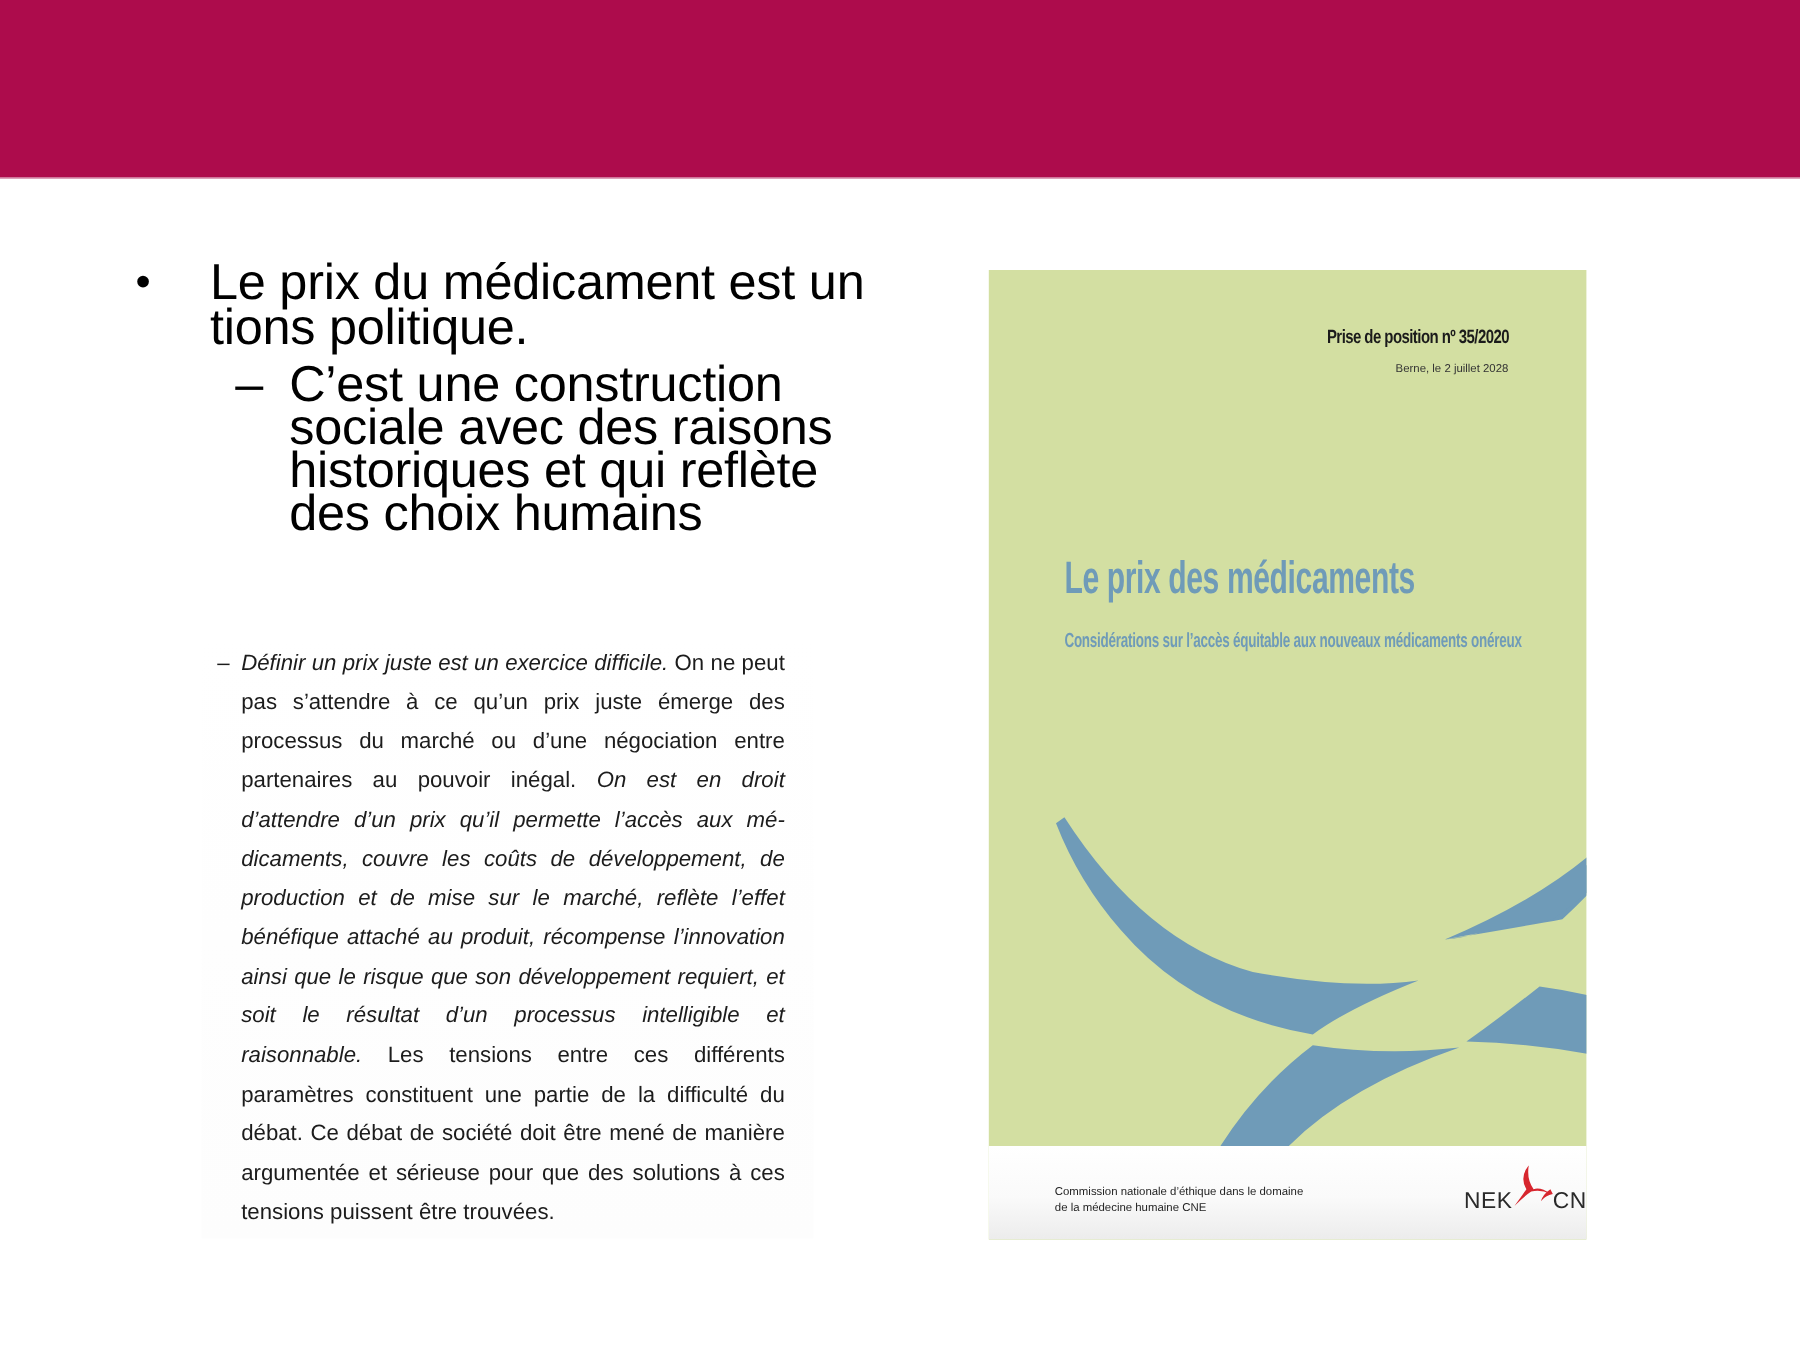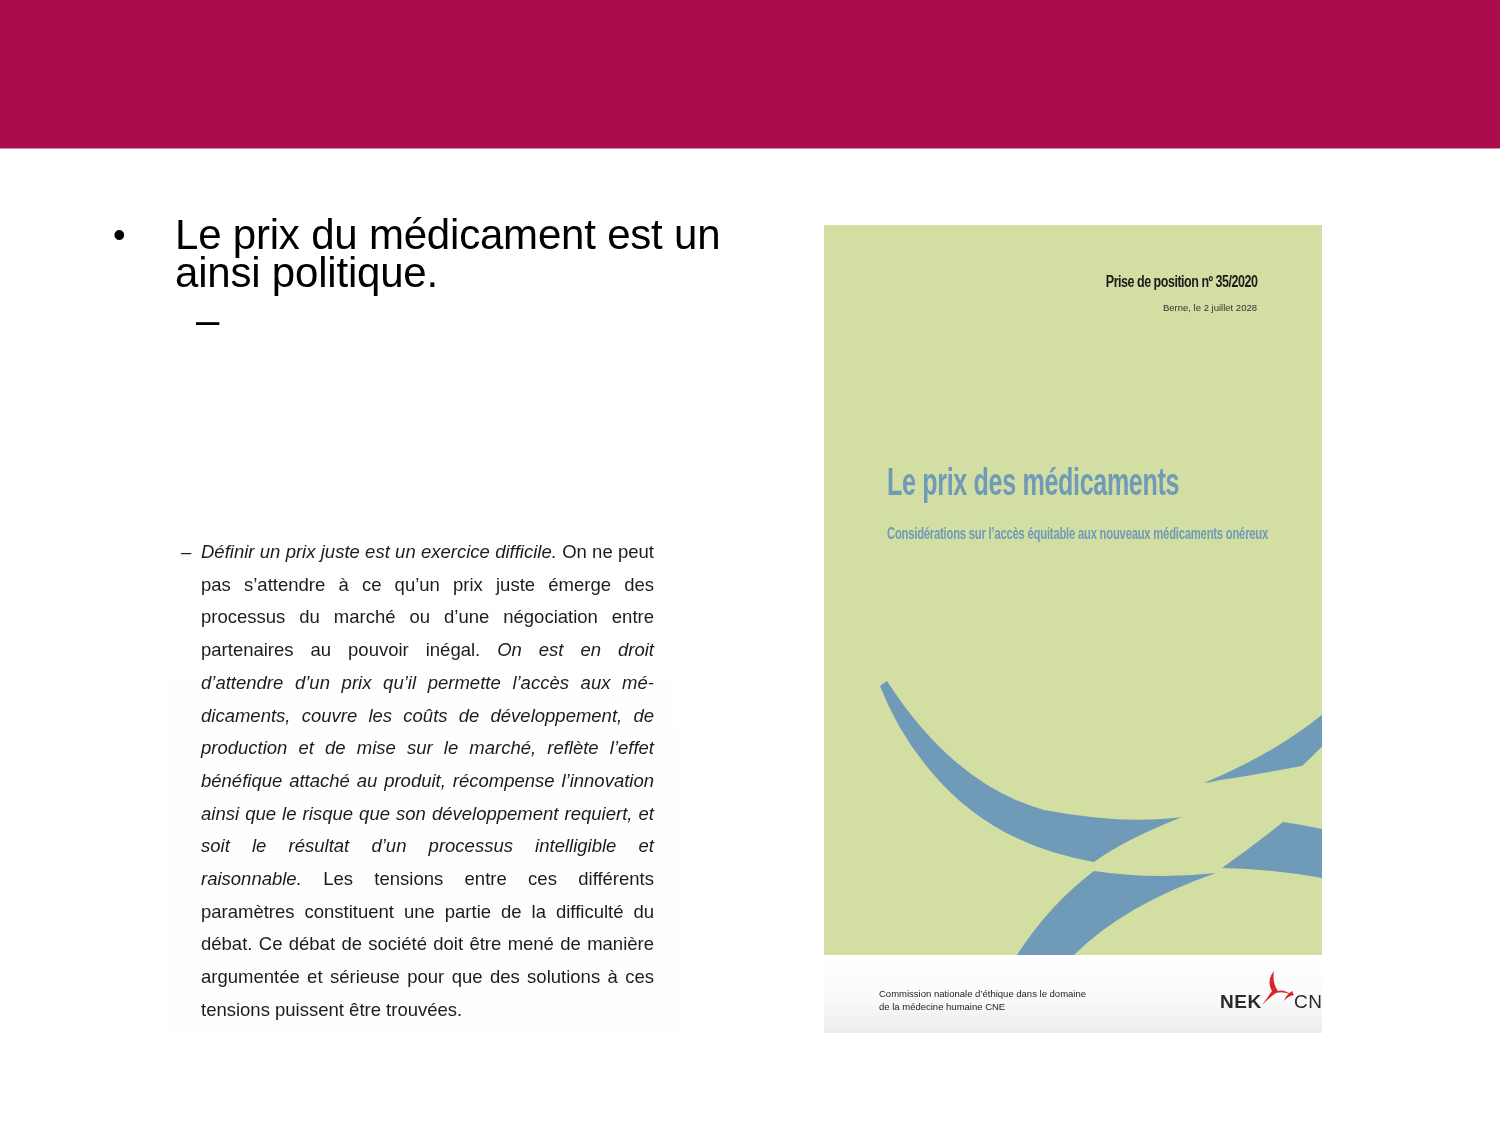--- a/index.html
+++ b/index.html
@@ -82,36 +82,37 @@
     .footer-org {
       position: absolute; left: 55px; top: 33px; width: 220px;
       font-size: 9.5px; line-height: 12.5px; color: #222;
     }
     .footer-logo {
       position: absolute; left: 396px; top: 16px; width: 120px; height: 42px;
     }
     .logo-left, .logo-right {
       position: absolute; top: 20px; font-size: 19px; color: #2a2a2a; letter-spacing: 0.5px;
     }
-    .logo-left { left: 0; font-weight: bold; }
+    .logo-left { left: 0; }
     .logo-right { left: 74px; }
     .logo-mark { position: absolute; left: 42px; top: 0; }
   </style>
 </head>
 <body>
 
 <div class="header-band"></div>
 
 <div class="bullets">
   <div class="bullet-l1">
     <span class="marker">•</span>
-    <span>Le prix du médicament est un ainsi politique.</span>
+    <span>Le prix du médicament est un tions politique.</span>
   </div>
   <div class="bullet-l2">
     <span class="marker">–</span>
+    <span>C’est une construction sociale avec des raisons historiques et qui reflète des choix humains</span>
   </div>
 </div>
 
 <div class="excerpt">
   <p class="excerpt-para">
     <span class="dash">–</span><i>Définir un prix juste est un exercice difficile.</i><span> On ne peut pas s’attendre à ce qu’un prix juste émerge des processus du marché ou d’une négociation entre partenaires au pouvoir inégal. </span><i>On est en droit d’attendre d’un prix qu’il permette l’accès aux mé­dicaments, couvre les coûts de développement, de production et de mise sur le marché, reflète l’effet bénéfique attaché au produit, récompense l’inno­vation ainsi que le risque que son développement requiert, et soit le résultat d’un processus intelligible et raisonnable.</i><span> Les tensions entre ces différents paramètres constituent une partie de la difficulté du débat. Ce débat de société doit être mené de manière argumentée et sérieuse pour que des solu­tions à ces tensions puissent être trouvées.</span>
   </p>
 </div>
 
 <div class="cover">

